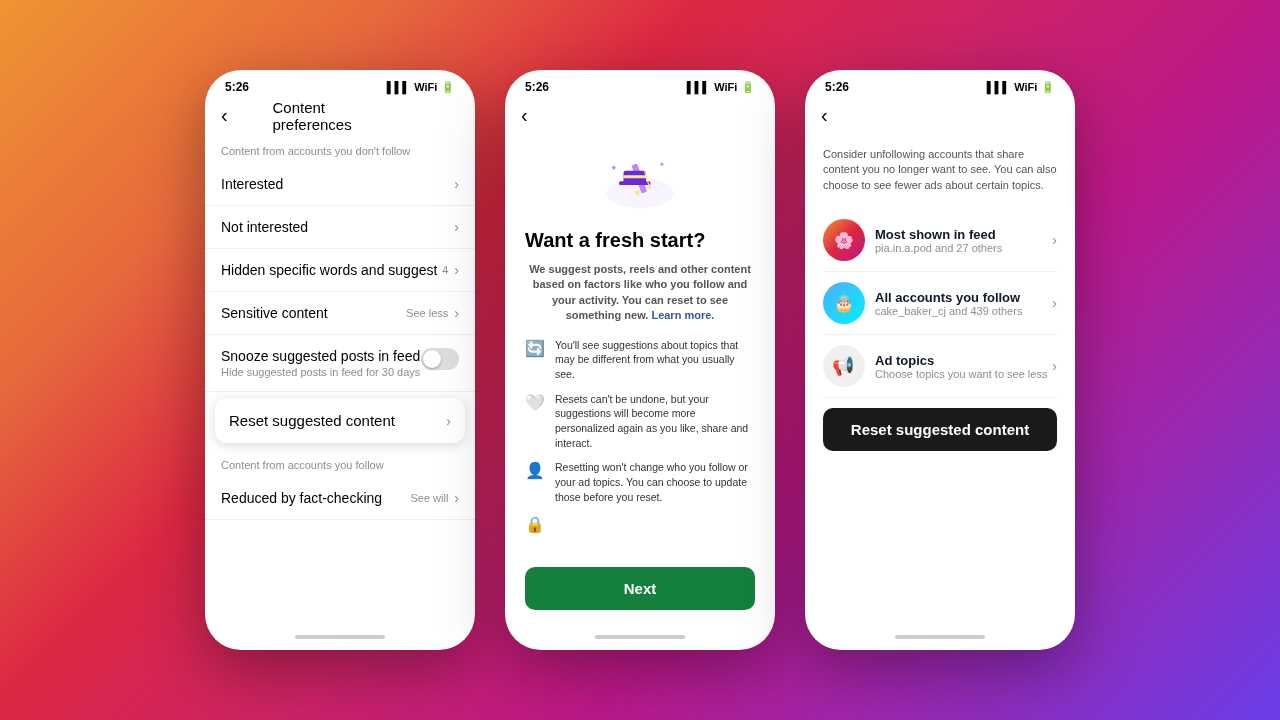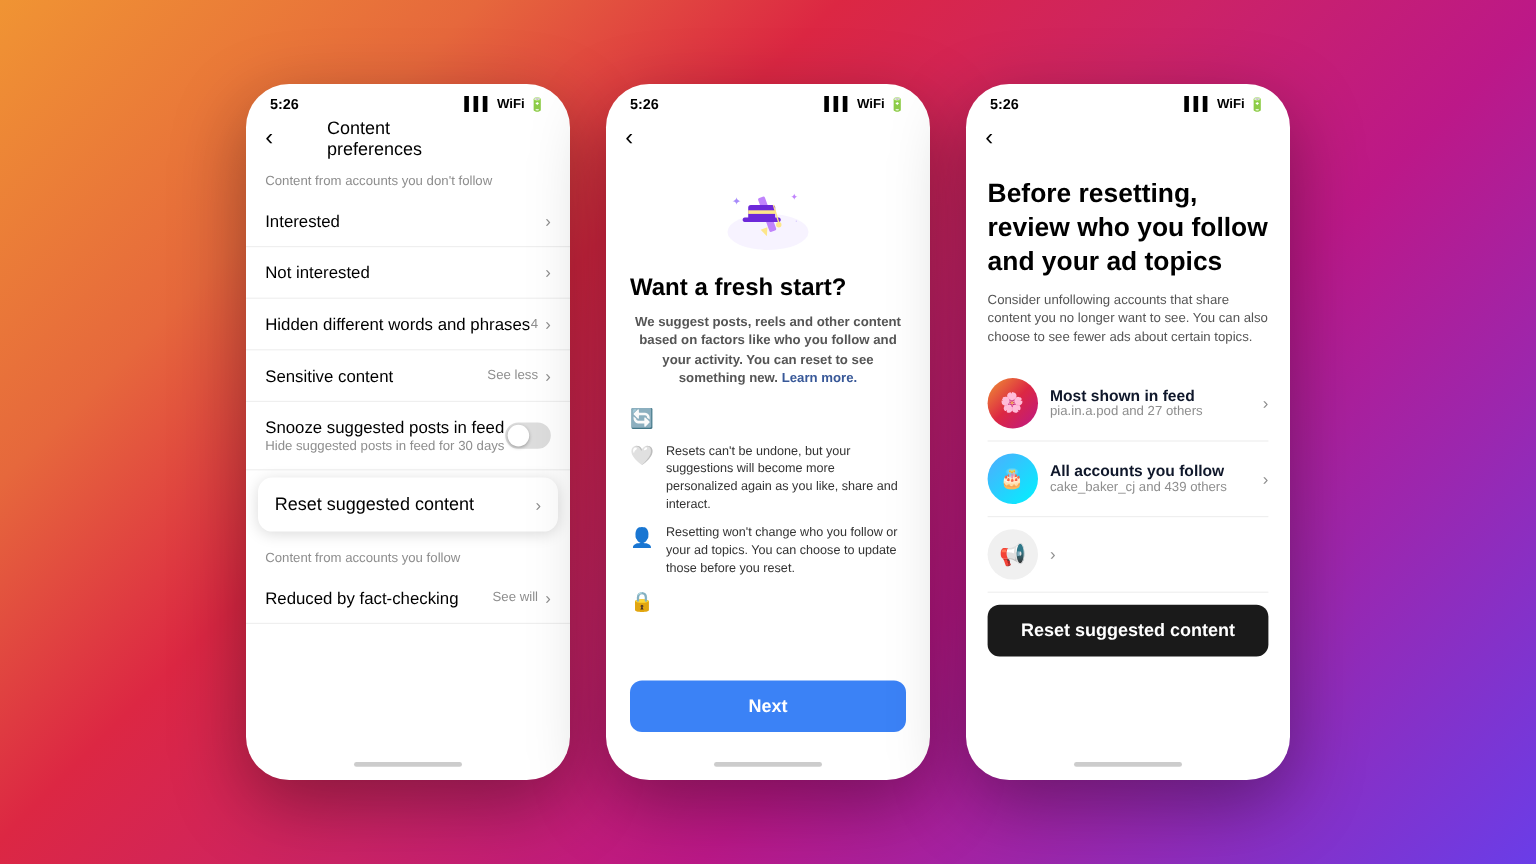--- a/index.html
+++ b/index.html
@@ -79,21 +79,21 @@
 
     
     .section-label {
       font-size: 11px;
       color: #8e8e8e;
       padding: 10px 16px 6px;
     }
 
     .menu-item {
       display: flex;
-      align-items: center;
+      align-items: flex-start;
       justify-content: space-between;
       padding: 13px 16px;
       border-bottom: 0.5px solid #efefef;
       cursor: pointer;
     }
 
     .menu-item-left {
       display: flex;
       flex-direction: column;
     }
@@ -225,21 +225,21 @@
       font-size: 10.5px;
       color: #333;
       line-height: 1.4;
     }
 
     .bullet-text a {
       color: #385898;
     }
 
     .next-btn {
-      background: #3b82f6;
+      background: #15803d;
       color: #fff;
       border: none;
       border-radius: 10px;
       padding: 13px;
       width: 100%;
       font-size: 15px;
       font-weight: 600;
       cursor: pointer;
       margin: 10px 0 6px;
     }
@@ -393,21 +393,21 @@
       <div class="menu-item-left">
         <span class="menu-item-label">Not interested</span>
       </div>
       <div class="menu-item-right">
         <span class="chevron">›</span>
       </div>
     </div>
 
     <div class="menu-item">
       <div class="menu-item-left">
-        <span class="menu-item-label">Hidden different words and phrases</span>
+        <span class="menu-item-label">Hidden specific words and suggest</span>
       </div>
       <div class="menu-item-right">
         <span>4</span>
         <span class="chevron">›</span>
       </div>
     </div>
 
     <div class="menu-item">
       <div class="menu-item-left">
         <span class="menu-item-label">Sensitive content</span>
@@ -492,20 +492,21 @@
     <div class="fresh-title">Want a fresh start?</div>
 
     <div class="fresh-desc">
       <span>We suggest posts, reels and other content based on factors like who you follow and your activity. You can reset to see something new.</span>
       <a>Learn more.</a>
     </div>
 
     <div class="bullet-list">
       <div class="bullet-item">
         <span class="bullet-icon">🔄</span>
+        <span class="bullet-text">You'll see suggestions about topics that may be different from what you usually see.</span>
       </div>
       <div class="bullet-item">
         <span class="bullet-icon">🤍</span>
         <span class="bullet-text">Resets can't be undone, but your suggestions will become more personalized again as you like, share and interact.</span>
       </div>
       <div class="bullet-item">
         <span class="bullet-icon">👤</span>
         <span class="bullet-text">Resetting won't change who you follow or your ad topics. You can choose to update those before you reset.</span>
       </div>
       <div class="bullet-item">
@@ -529,21 +530,20 @@
       <span>WiFi</span>
       <span>🔋</span>
     </div>
   </div>
 
   <div class="nav-bar">
     <span class="back-btn">‹</span>
   </div>
 
   <div class="phone3-content">
-    <div class="review-title">Before resetting, review who you follow and your ad topics</div>
     <div class="review-desc">Consider unfollowing accounts that share content you no longer want to see. You can also choose to see fewer ads about certain topics.</div>
 
     
     <div class="account-item">
       <div class="avatar avatar-1">
         <div class="avatar-inner">🌸</div>
       </div>
       <div class="account-info">
         <div class="account-name">Most shown in feed</div>
         <div class="account-sub">pia.in.a.pod and 27 others</div>
@@ -561,20 +561,24 @@
         <div class="account-sub">cake_baker_cj and 439 others</div>
       </div>
       <span class="chevron">›</span>
     </div>
 
     
     <div class="account-item">
       <div class="ad-icon-circle">
         <span>📢</span>
       </div>
+      <div class="account-info">
+        <div class="account-name">Ad topics</div>
+        <div class="account-sub">Choose topics you want to see less</div>
+      </div>
       <span class="chevron">›</span>
     </div>
 
     <button class="reset-content-btn">Reset suggested content</button>
   </div>
 
   <div class="home-indicator">
     <div class="home-bar"></div>
   </div>
 </div>

